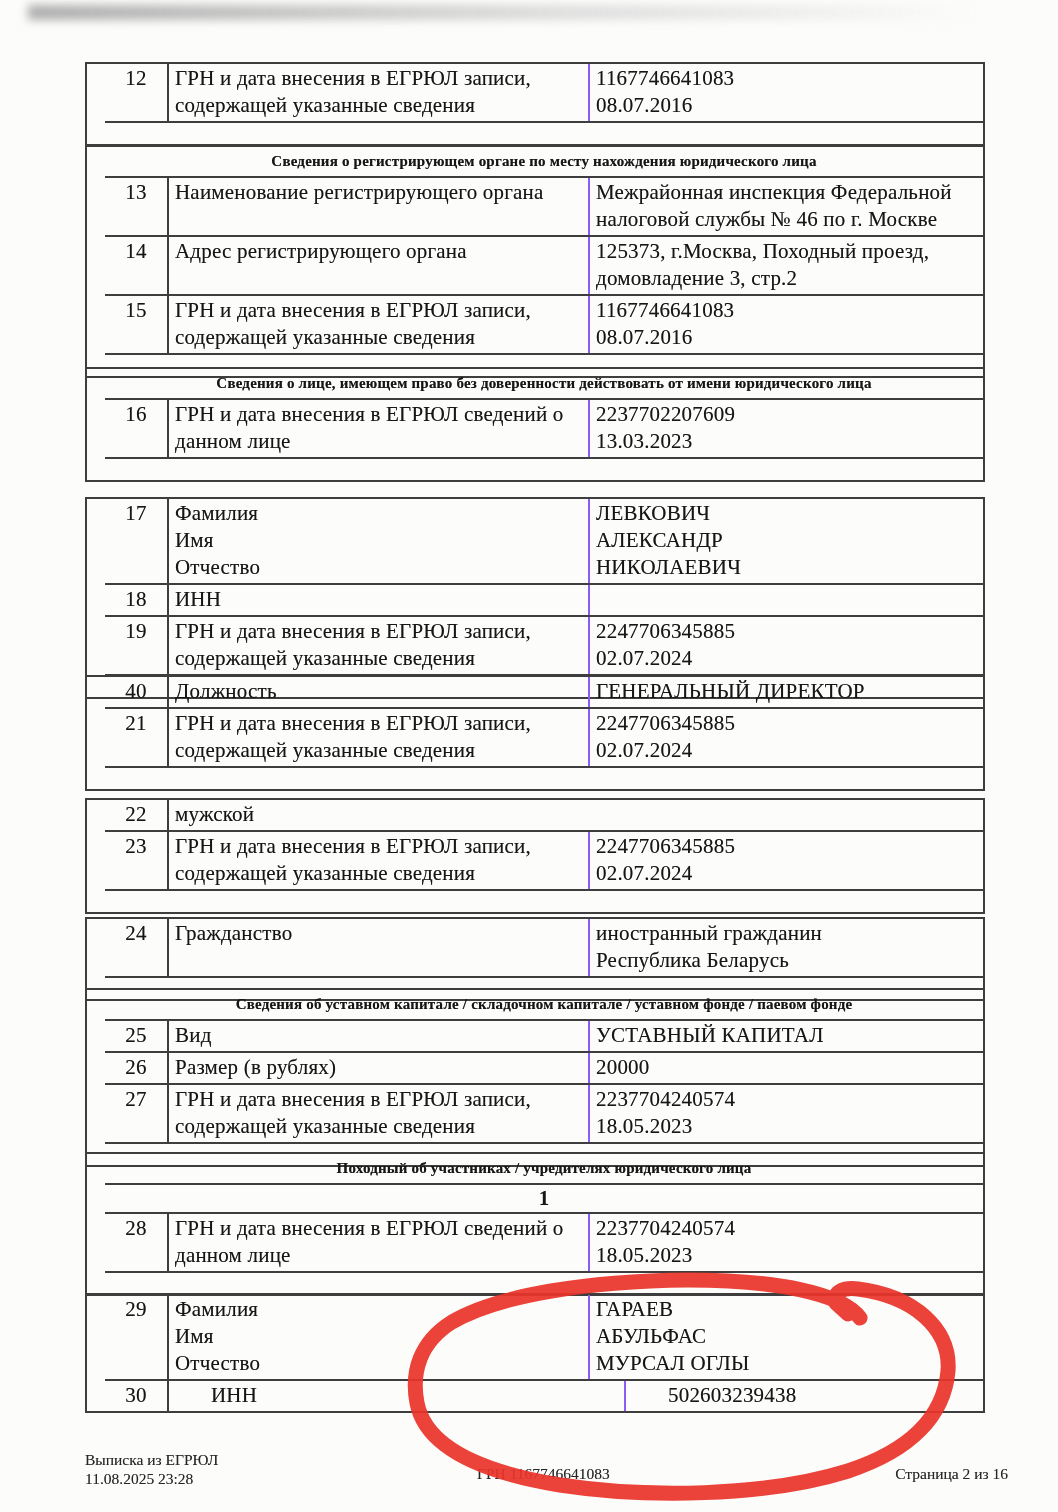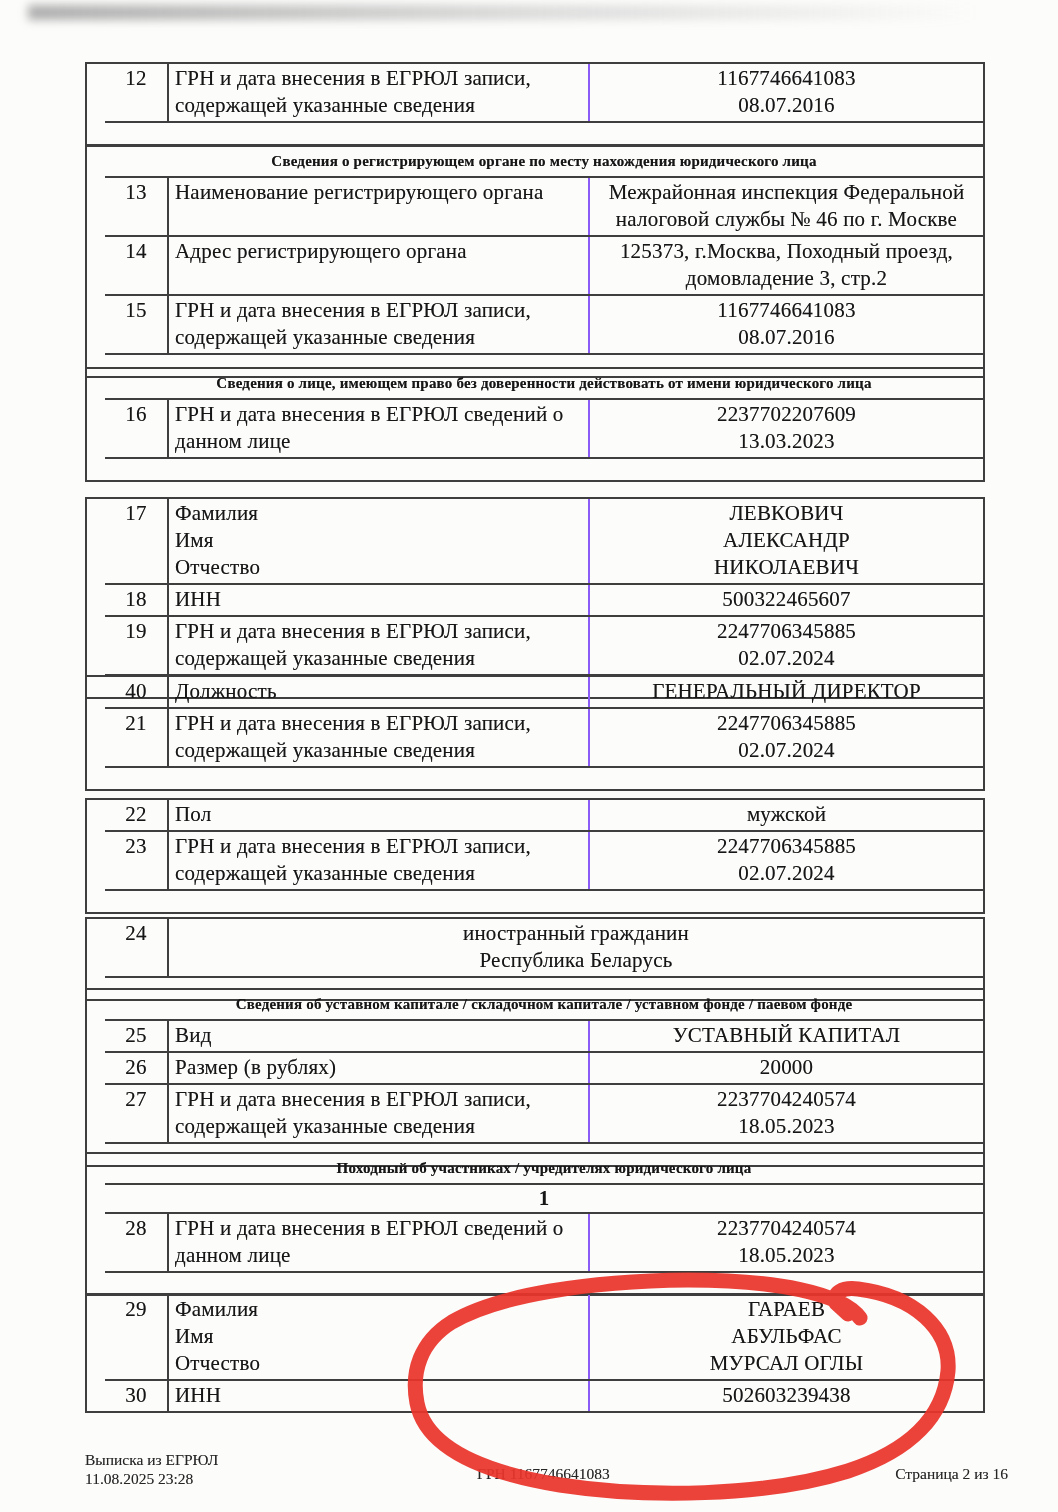--- a/index.html
+++ b/index.html
@@ -4,27 +4,27 @@
 <style>
   html,body{margin:0;padding:0;background:#e9e9e9;}
   #page{position:relative;width:1058px;height:1512px;background:#fcfcfb;overflow:hidden;
         font-family:"Liberation Serif","DejaVu Serif",serif;color:#161616;}
   
   .top-smudge{position:absolute;left:28px;top:5px;width:950px;height:15px;
       background:linear-gradient(to right,rgba(110,110,110,.55),rgba(150,150,150,.30) 55%,rgba(200,200,200,0));
       filter:blur(5px);}
   .block{position:absolute;left:85px;width:900px;border:2px solid #3e3e3e;box-sizing:border-box;padding-left:18px;}
   .block > div{border-bottom:2px solid #3e3e3e;}
-  .block > div:last-child{border-bottom:none;}
+  .block > div:last-child{border-bottom:none;gap:36px;}
   .row{display:flex;align-items:stretch;}
   .cell{font-size:21px;line-height:27px;padding:1px 6px 2px 6px;white-space:pre-line;
         letter-spacing:.2px;text-shadow:0 0 .5px rgba(20,20,20,.45);}
   .num{flex:0 0 50px;text-align:center;border-right:2px solid #3e3e3e;}
   .label{flex:0 0 407px;border-right:2px solid #8b5cf6;}
-  .value{flex:1 1 auto;text-align:center;}
+  .value{flex:1 1 auto;}
   .section{font-size:15px;line-height:26px;font-weight:bold;text-align:center;
         padding:1px 14px 2px 14px;letter-spacing:.2px;text-shadow:0 0 .5px rgba(20,20,20,.5);}
   .index-row{font-size:21px;line-height:25px;font-weight:bold;text-align:center;padding:1px 0;}
   .spacer{height:21px;}
   .footer{position:absolute;font-size:15.5px;line-height:19px;color:#262626;
         font-family:"Liberation Serif","DejaVu Serif",serif;text-shadow:0 0 .4px rgba(30,30,30,.4);}
   #footer-left{left:85px;top:1450px;white-space:pre-line;}
   #footer-center{left:477px;top:1464px;}
   #footer-right{left:848px;top:1464px;width:160px;text-align:right;}
   #annotation{position:absolute;left:0;top:0;pointer-events:none;}
@@ -88,21 +88,20 @@
       <div class="cell label">Фамилия
 Имя
 Отчество</div>
       <div class="cell value">ЛЕВКОВИЧ
 АЛЕКСАНДР
 НИКОЛАЕВИЧ</div>
     </div>
     <div class="row">
       <div class="cell num">18</div>
       <div class="cell label">ИНН</div>
-      <div class="cell value">500322465607</div>
     </div>
     <div class="row">
       <div class="cell num">19</div>
       <div class="cell label">ГРН и дата внесения в ЕГРЮЛ записи,
 содержащей указанные сведения</div>
       <div class="cell value">2247706345885
 02.07.2024</div>
     </div>
     <div class="spacer"></div>
   </div>
@@ -119,36 +118,36 @@
 содержащей указанные сведения</div>
       <div class="cell value">2247706345885
 02.07.2024</div>
     </div>
     <div class="spacer"></div>
   </div>
 
   <div class="block" style="top:798px">
     <div class="row">
       <div class="cell num">22</div>
-      <div class="cell label">Пол</div>
       <div class="cell value">мужской</div>
     </div>
     <div class="row">
       <div class="cell num">23</div>
       <div class="cell label">ГРН и дата внесения в ЕГРЮЛ записи,
 содержащей указанные сведения</div>
       <div class="cell value">2247706345885
 02.07.2024</div>
     </div>
     <div class="spacer"></div>
   </div>
 
   <div class="block" style="top:917px">
     <div class="row">
       <div class="cell num">24</div>
+      <div class="cell label">Гражданство</div>
       <div class="cell value">иностранный гражданин
 Республика Беларусь</div>
     </div>
     <div class="spacer"></div>
   </div>
 
   <div class="block" style="top:988px">
     <div class="section">Сведения об уставном капитале / складочном капитале / уставном фонде / паевом фонде</div>
     <div class="row">
       <div class="cell num">25</div>

